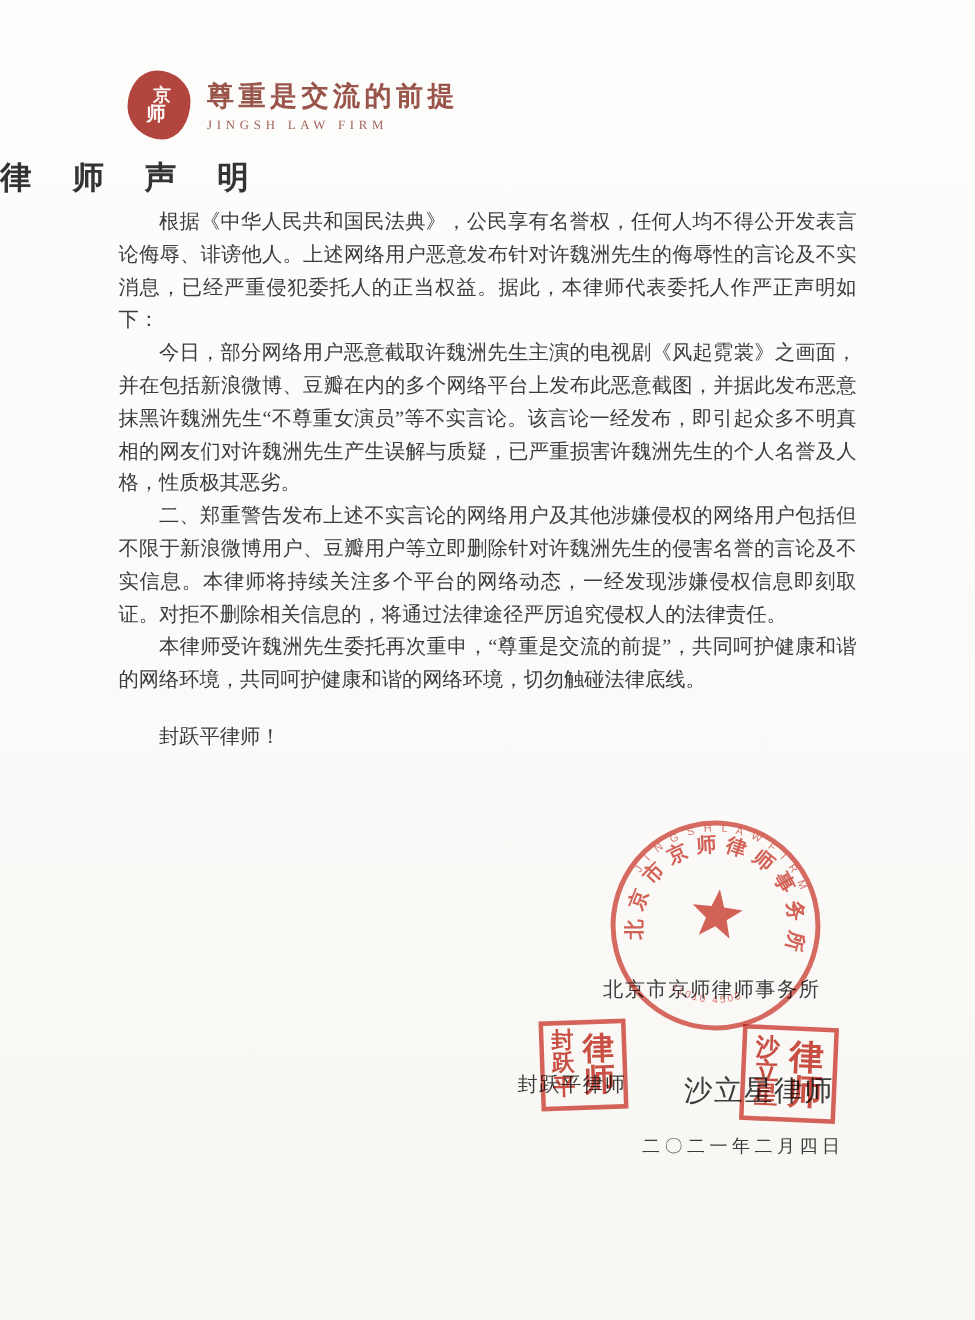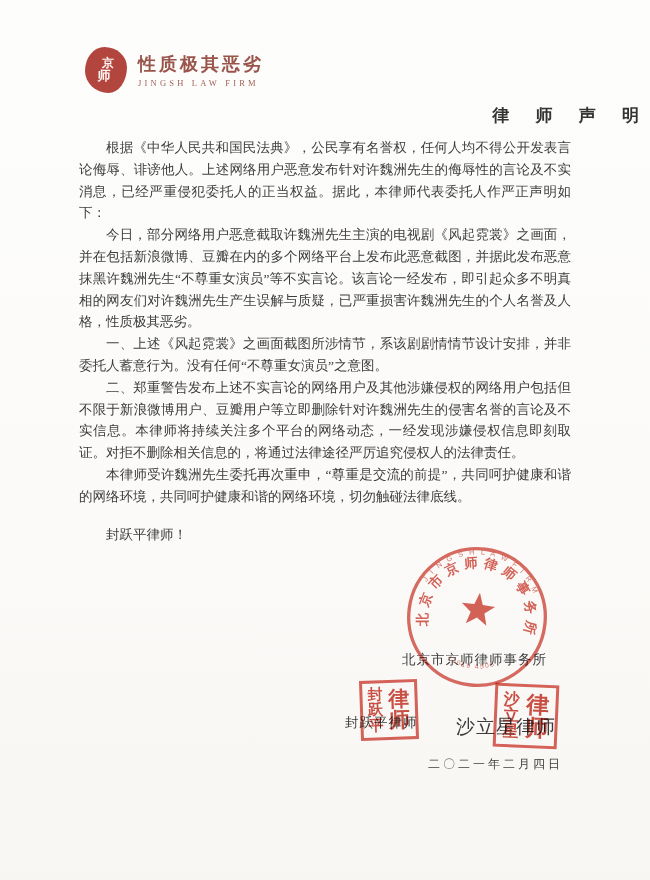--- a/index.html
+++ b/index.html
@@ -21,22 +21,22 @@
     display:flex;flex-direction:column;align-items:center;justify-content:center;
     color:#fdf6f4;line-height:1.05;font-weight:bold;
   }
   .logo-seal .c1{font-size:12px;transform:translateX(2px);}
   .logo-seal .c2{font-size:13px;transform:translateX(-2px);}
   .logo-text{margin-left:11px;}
   .logo-cn{font-size:18px;letter-spacing:3px;color:#9a554b;font-weight:600;}
   .logo-en{font-size:8.5px;letter-spacing:3.2px;color:#a2625a;margin-top:2px;}
   
   .doc-title{
-    position:absolute;left:0;right:0;top:104px;text-align:right;
-    font-size:17px;font-weight:bold;letter-spacing:11px;color:#333;
+    position:absolute;left:0;right:0;top:104px;text-align:left;
+    font-size:21px;font-weight:bold;letter-spacing:11px;color:#333;
   }
   
   .doc-body{
     position:absolute;left:79px;width:492px;top:137px;
     font-size:13.5px;line-height:21.8px;text-align:justify;
     color:#3c3c3c;
   }
   .doc-body p{margin:0;text-indent:2em;}
   .doc-body p.closing{margin-top:16px;}
   
@@ -70,31 +70,30 @@
 <body>
 
 <div class="page">
 
   <div class="logo">
     <div class="logo-seal">
       <span class="c1">京</span>
       <span class="c2">师</span>
     </div>
     <div class="logo-text">
-      <div class="logo-cn">性质极其恶劣</div>
+      <div class="logo-cn">尊重是交流的前提</div>
       <div class="logo-en">JINGSH LAW FIRM</div>
     </div>
   </div>
 
   <div class="doc-title">律 师 声 明</div>
 
   <div class="doc-body">
     <p>根据《中华人民共和国民法典》，公民享有名誉权，任何人均不得公开发表言论侮辱、诽谤他人。上述网络用户恶意发布针对许魏洲先生的侮辱性的言论及不实消息，已经严重侵犯委托人的正当权益。据此，本律师代表委托人作严正声明如下：</p>
     <p>今日，部分网络用户恶意截取许魏洲先生主演的电视剧《风起霓裳》之画面，并在包括新浪微博、豆瓣在内的多个网络平台上发布此恶意截图，并据此发布恶意抹黑许魏洲先生“不尊重女演员”等不实言论。该言论一经发布，即引起众多不明真相的网友们对许魏洲先生产生误解与质疑，已严重损害许魏洲先生的个人名誉及人格，性质极其恶劣。</p>
-    <p>一、上述《风起霓裳》之画面截图所涉情节，系该剧剧情情节设计安排，并非委托人蓄意行为。没有任何“不尊重女演员”之意图。</p>
     <p>二、郑重警告发布上述不实言论的网络用户及其他涉嫌侵权的网络用户包括但不限于新浪微博用户、豆瓣用户等立即删除针对许魏洲先生的侵害名誉的言论及不实信息。本律师将持续关注多个平台的网络动态，一经发现涉嫌侵权信息即刻取证。对拒不删除相关信息的，将通过法律途径严厉追究侵权人的法律责任。</p>
     <p>本律师受许魏洲先生委托再次重申，“尊重是交流的前提”，共同呵护健康和谐的网络环境，共同呵护健康和谐的网络环境，切勿触碰法律底线。</p>
     <p class="closing">封跃平律师！</p>
   </div>
 
   <div class="sig-firm">北京市京师律师事务所</div>
   <div class="sig-name1">封跃平律师</div>
   <div class="sig-name2">沙立星律师</div>
   <div class="sig-date">二〇二一年二月四日</div>
 

